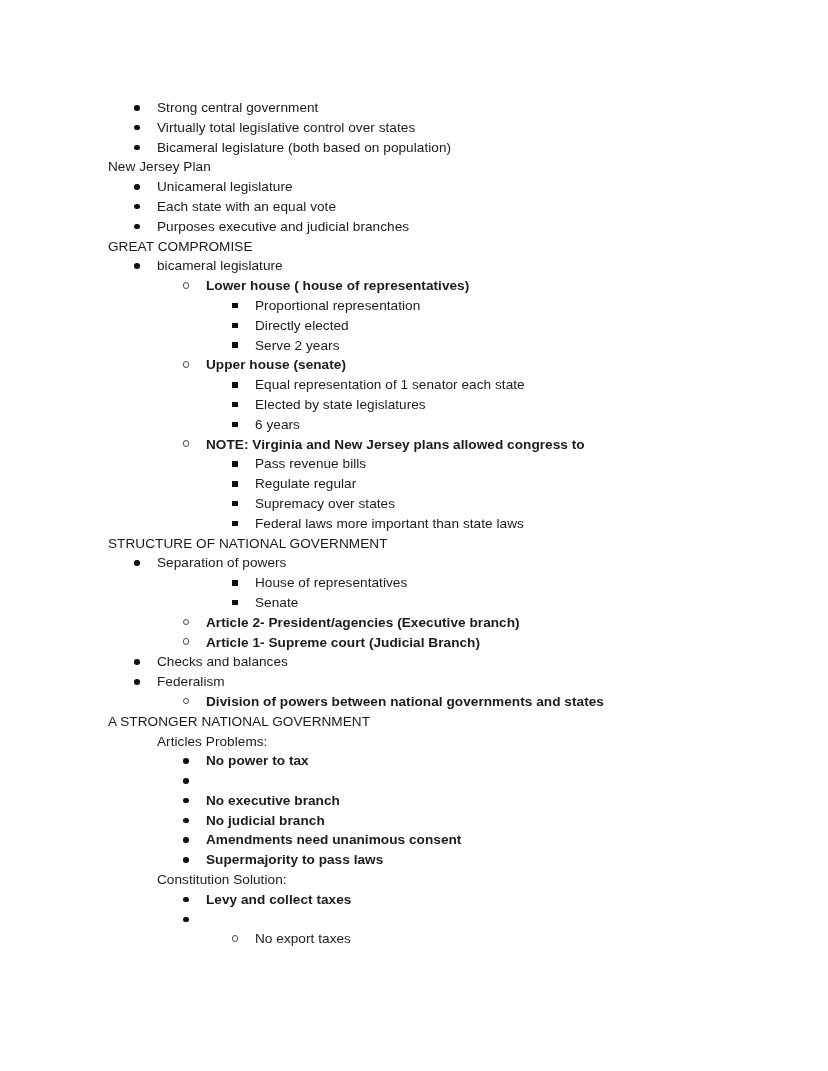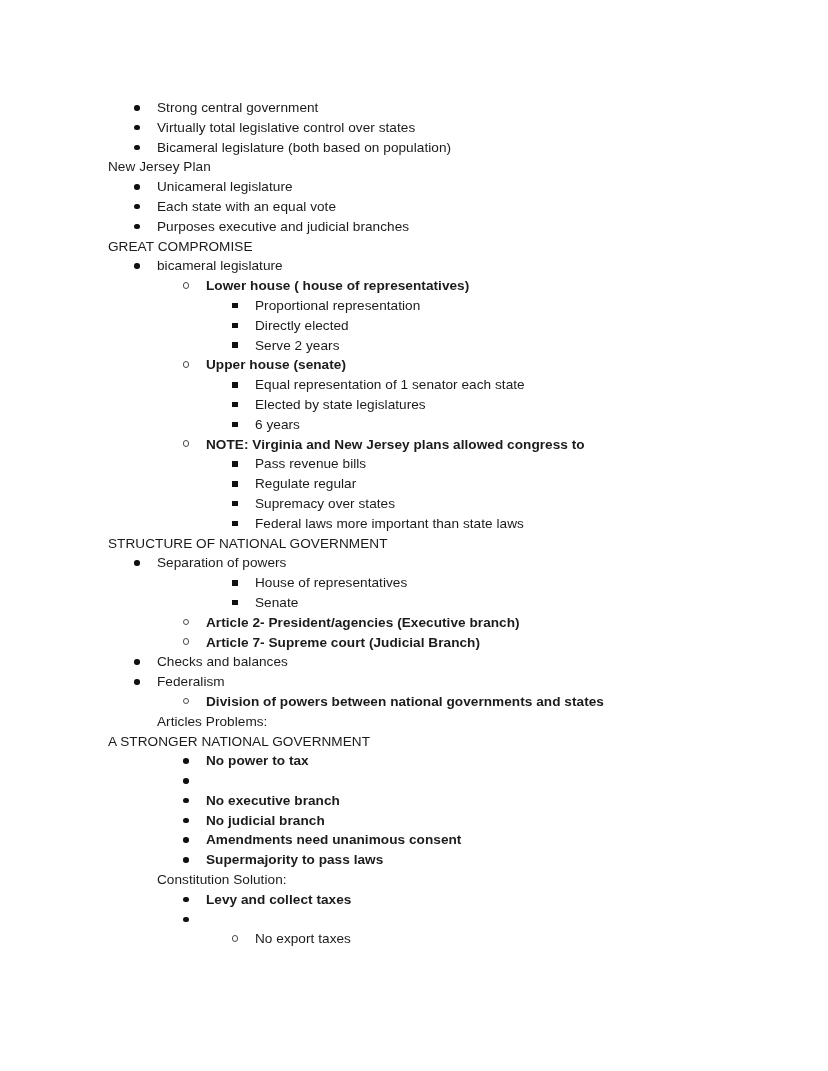--- a/index.html
+++ b/index.html
@@ -211,40 +211,40 @@
       <div class="line lvl3">
         <span class="marker m-square"></span>
         <span class="txt">Senate</span>
       </div>
       <div class="line lvl2">
         <span class="marker m-circle"></span>
         <span class="txt">Article 2- President/agencies (Executive branch)</span>
       </div>
       <div class="line lvl2">
         <span class="marker m-circle"></span>
-        <span class="txt">Article 7- Supreme court (Judicial Branch)</span>
+        <span class="txt">Article 1- Supreme court (Judicial Branch)</span>
       </div>
       <div class="line lvl1">
         <span class="marker m-disc"></span>
         <span class="txt">Checks and balances</span>
       </div>
       <div class="line lvl1">
         <span class="marker m-disc"></span>
         <span class="txt">Federalism</span>
       </div>
       <div class="line lvl2">
         <span class="marker m-circle"></span>
         <span class="txt">Division of powers between national governments and states</span>
+      </div>
+      <div class="line lvl0">
+        <span class="txt">A STRONGER NATIONAL GOVERNMENT</span>
       </div>
       <div class="line lvl1p">
         <span class="txt">Articles Problems:</span>
       </div>
-      <div class="line lvl0">
-        <span class="txt">A STRONGER NATIONAL GOVERNMENT</span>
-      </div>
       <div class="line lvl2">
         <span class="marker m-disc"></span>
         <span class="txt">No power to tax</span>
       </div>
       <div class="line lvl2">
         <span class="marker m-disc"></span>
       </div>
       <div class="line lvl2">
         <span class="marker m-disc"></span>
         <span class="txt">No executive branch</span>

